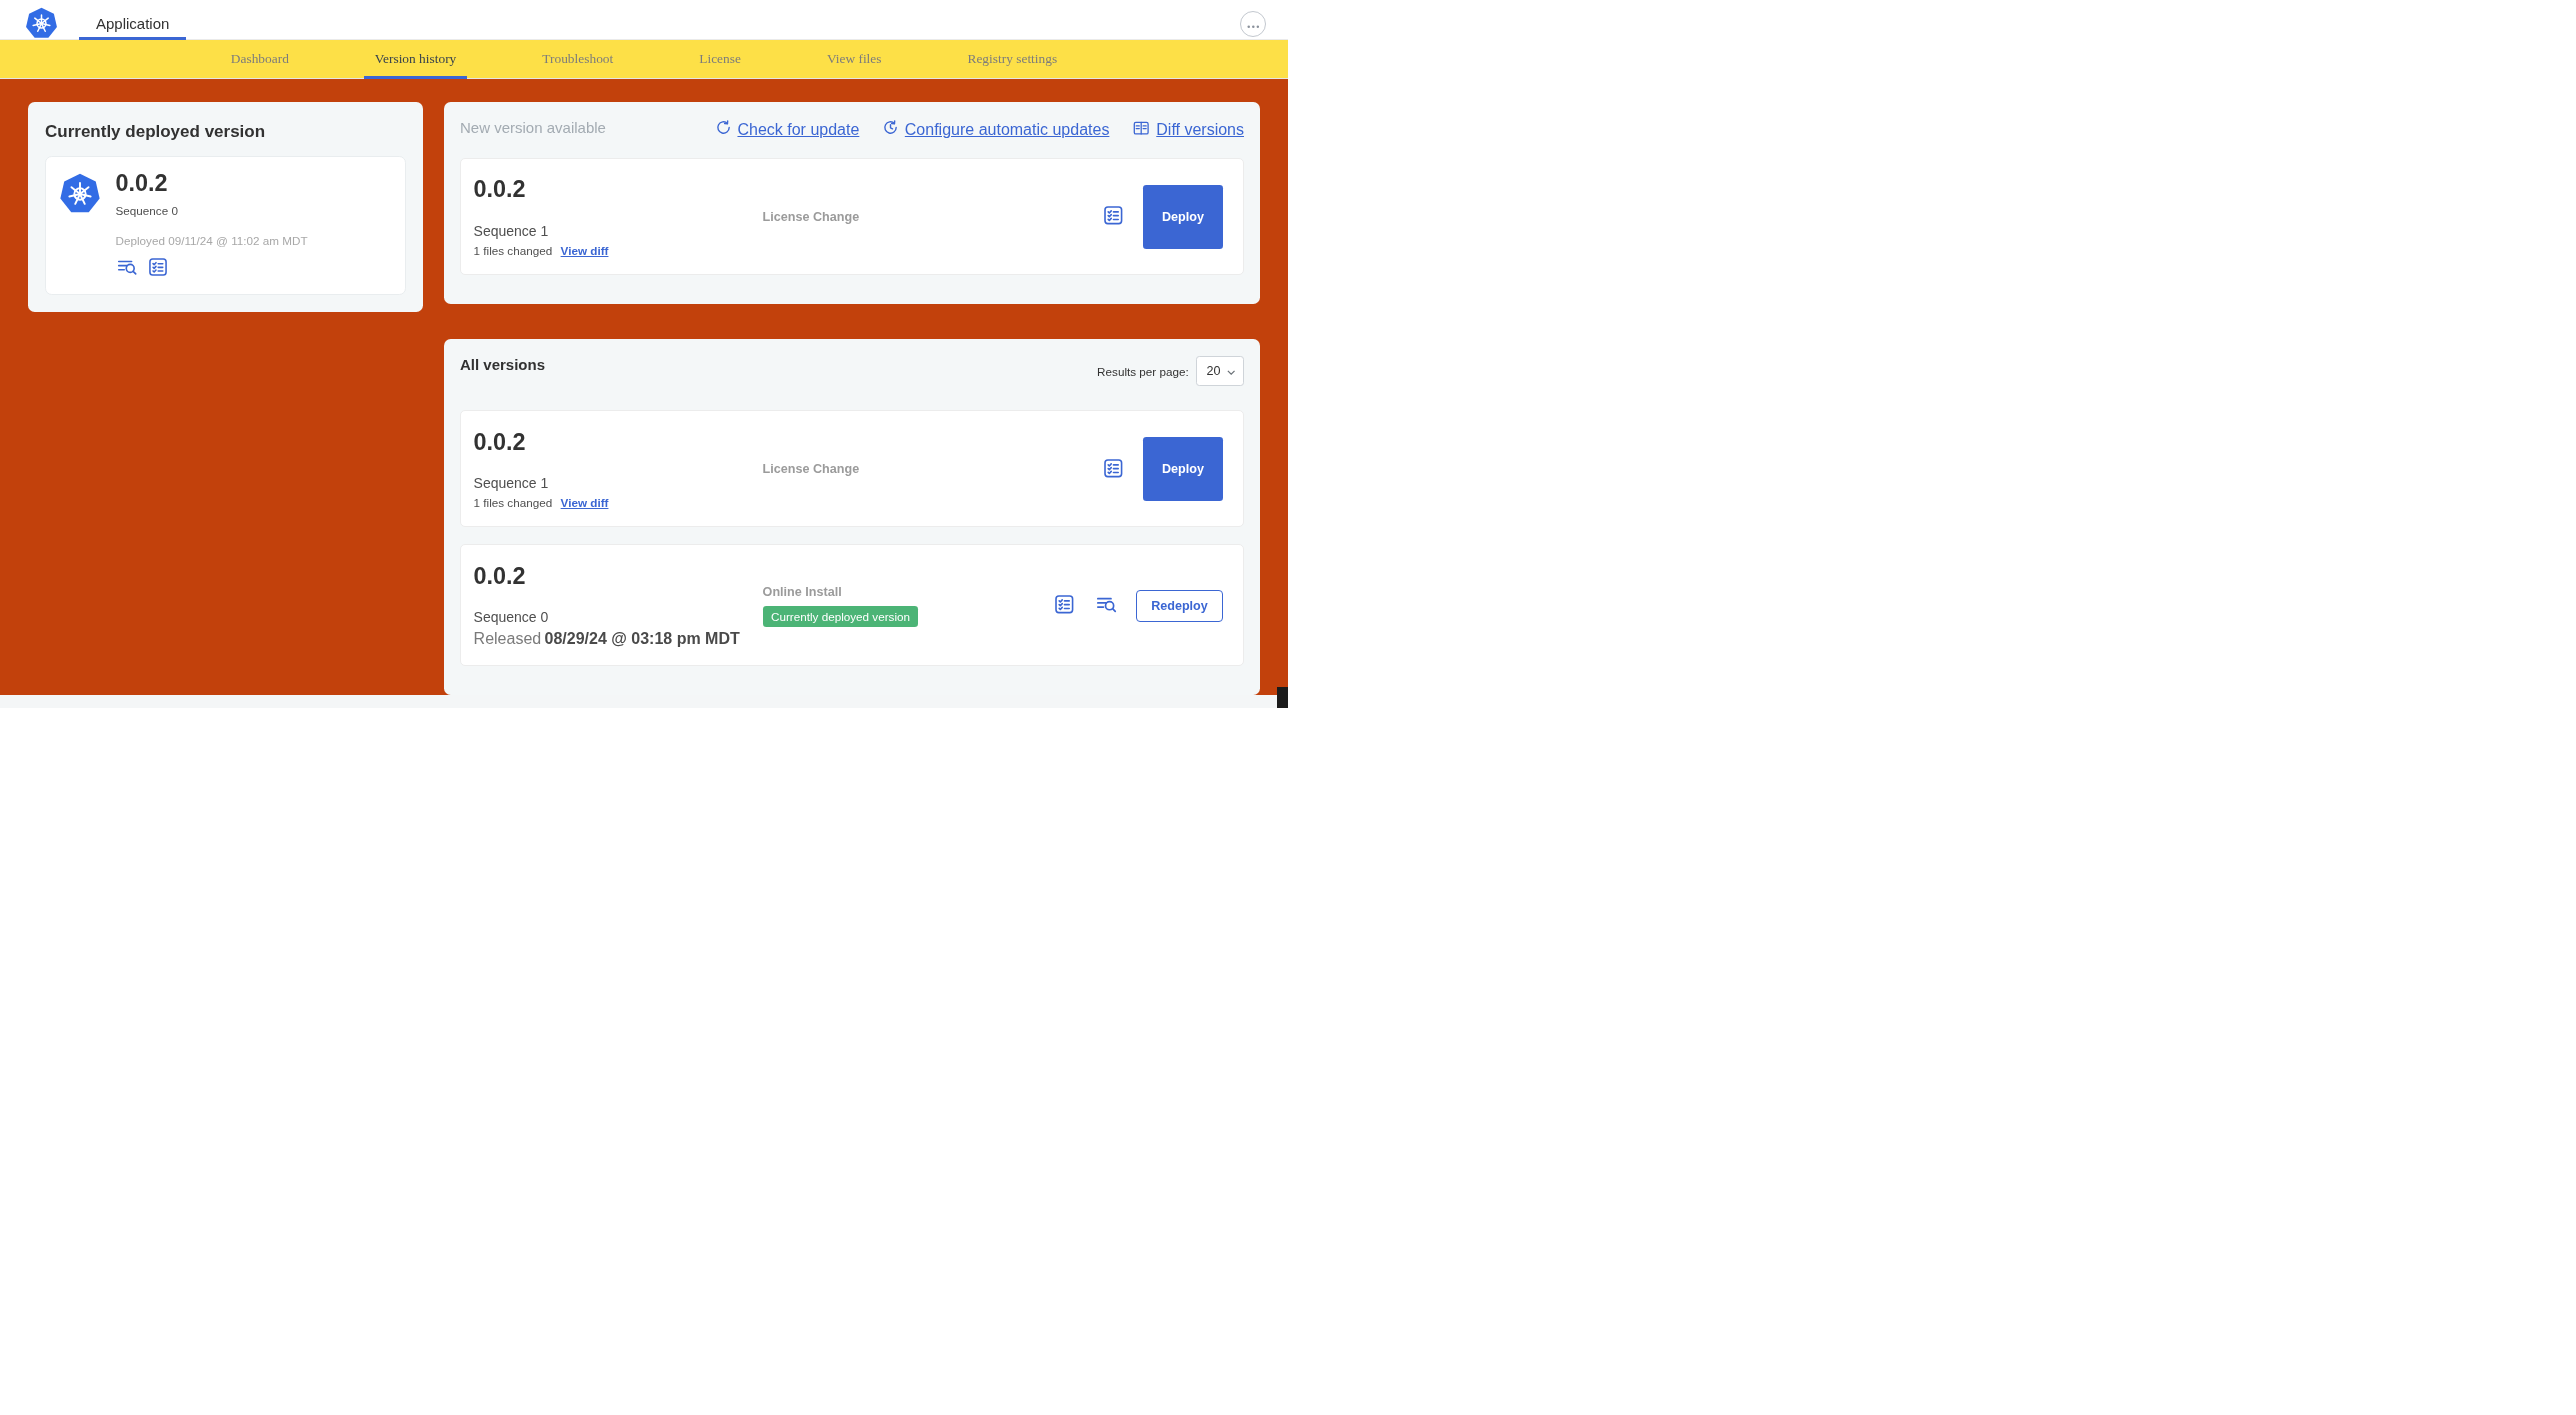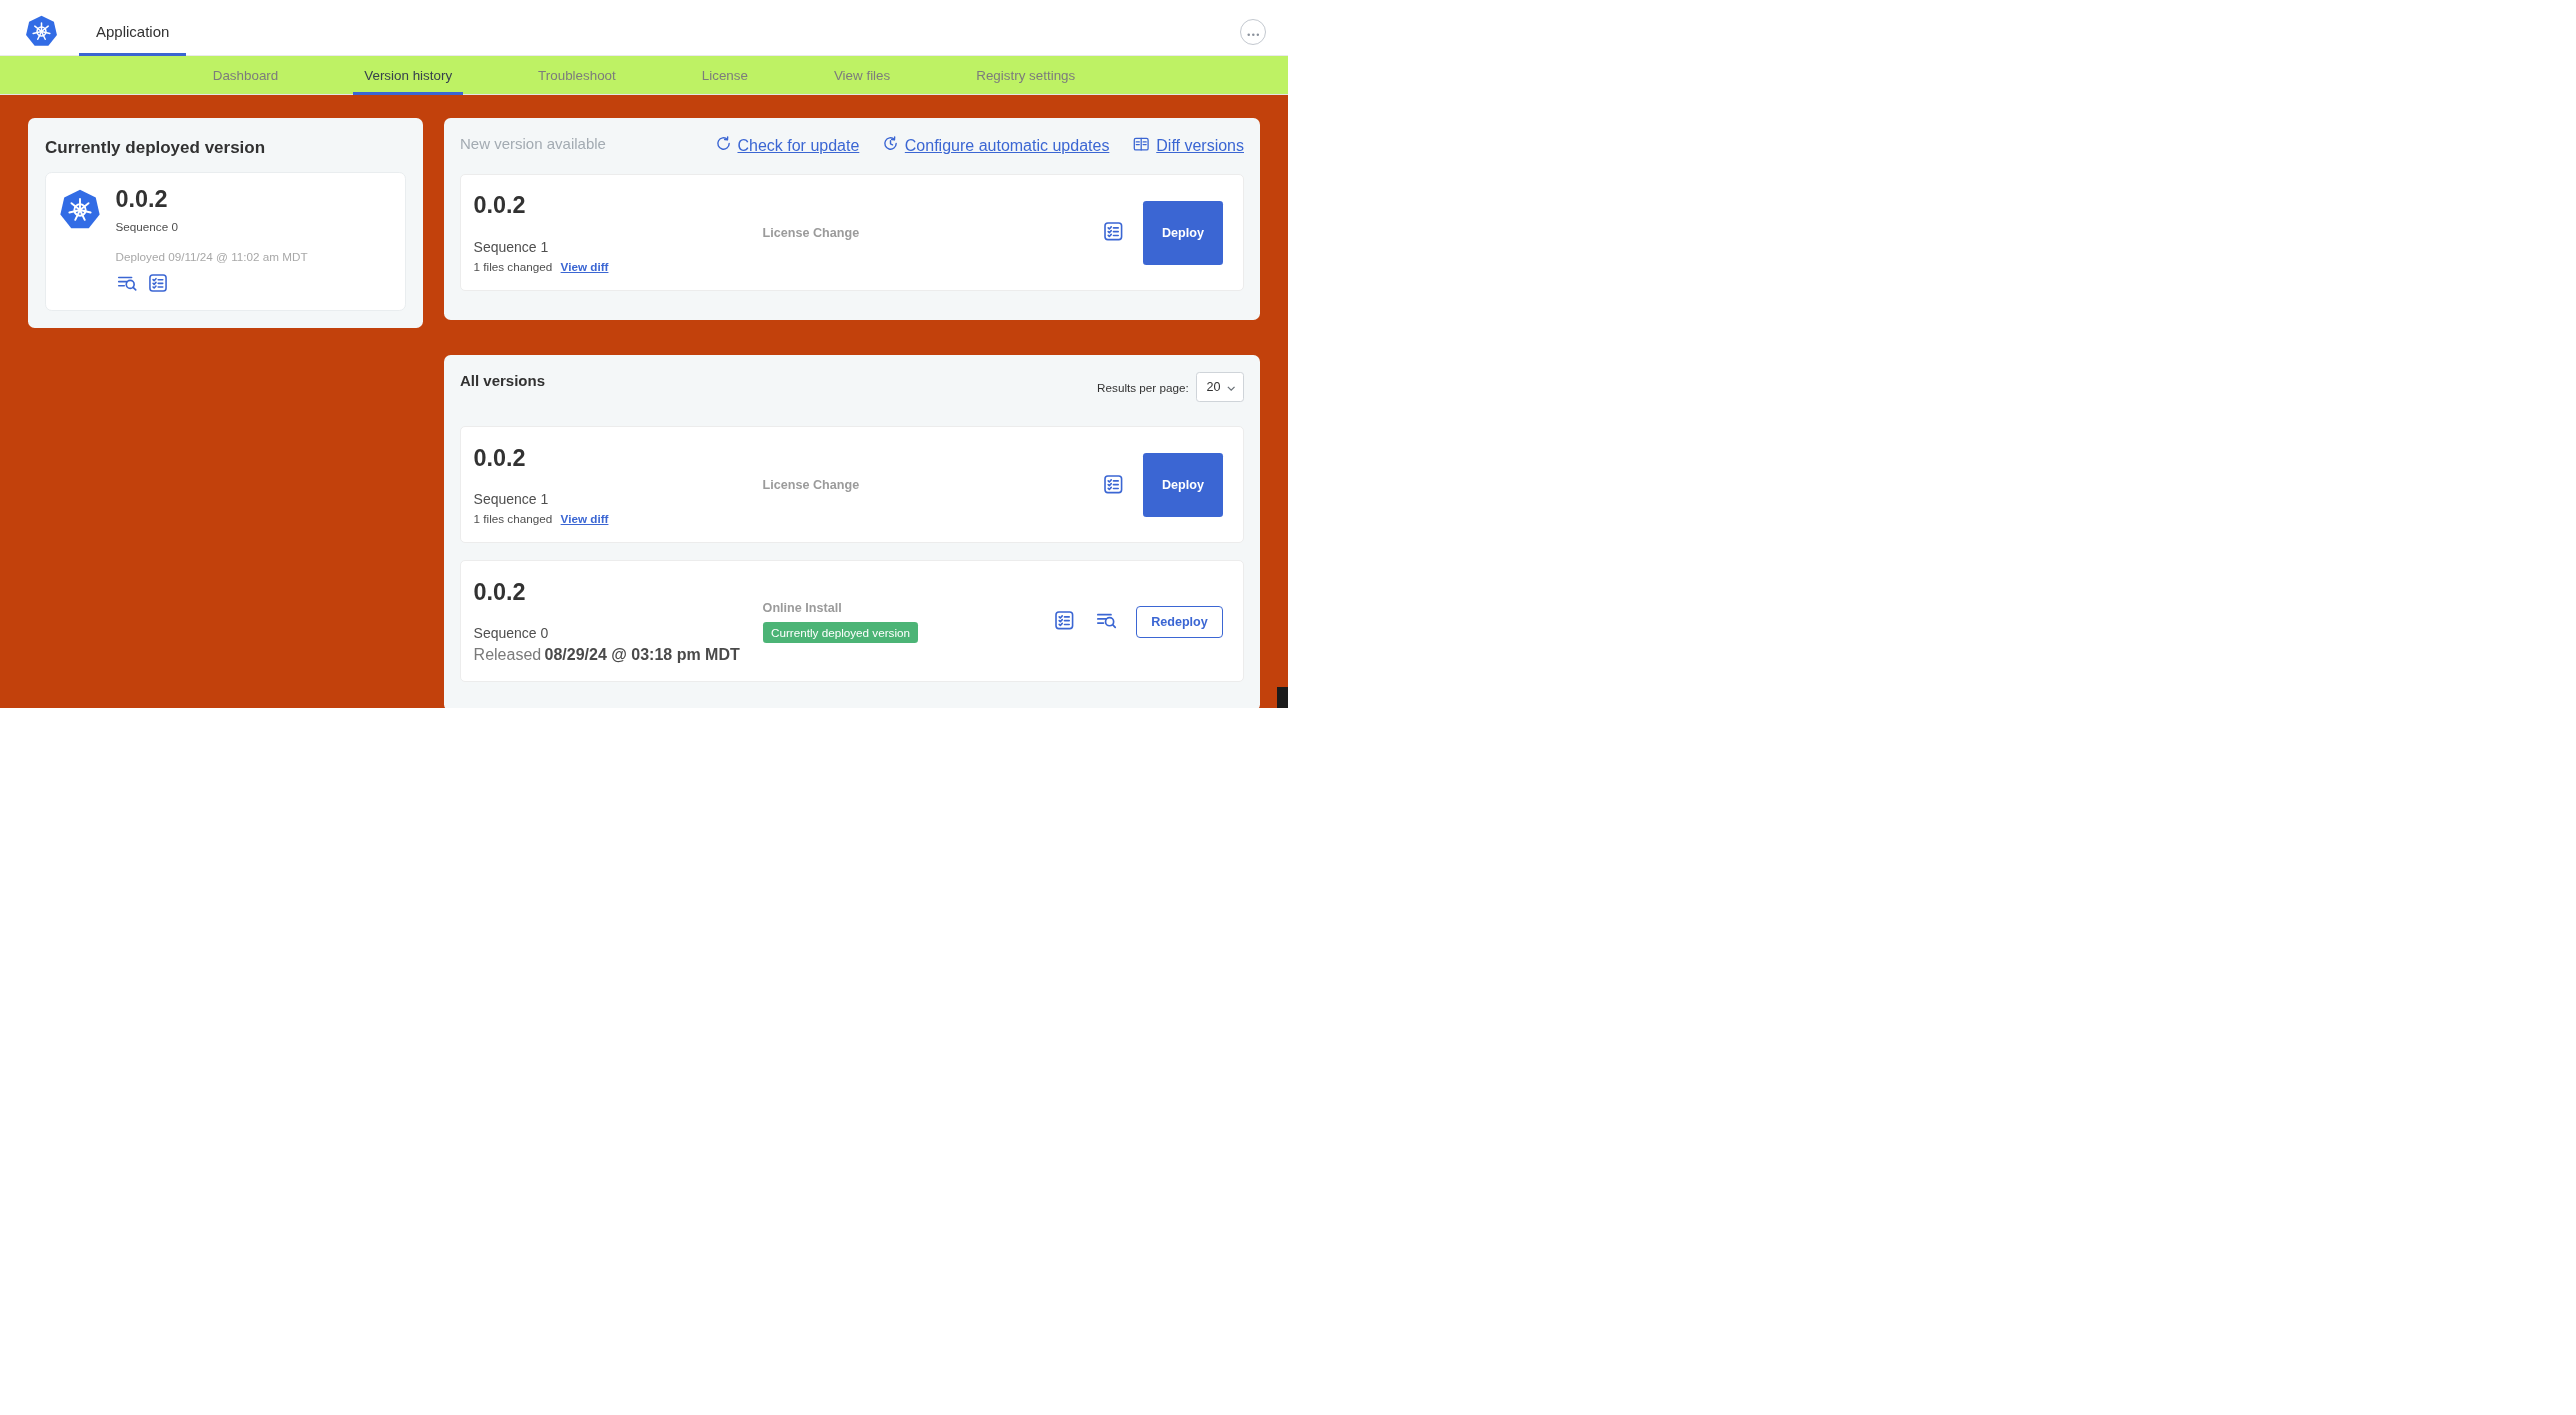--- a/index.html
+++ b/index.html
@@ -1,28 +1,28 @@
 <!DOCTYPE html>
 <html style="font-size:13.4px"><head>
 <meta charset="utf-8">
 <style>
   * { box-sizing: border-box; margin: 0; padding: 0; }
   html,body { background:#ffffff; }
   body { font-family: "Liberation Sans", "DejaVu Sans", sans-serif; color:#323232; }
   .page { width:1288px; height:708px; display:flex; flex-direction:column; background:#fff; position:relative; overflow:hidden; }
 
   
-  .topbar { height:56px; flex:0 0 auto; display:flex; align-items:center; padding:8px 22px 0 25px; background:#fff; border-bottom:0.8px solid #eaeaea; }
+  .topbar { height:40px; flex:0 0 auto; display:flex; align-items:center; padding:8px 22px 0 25px; background:#fff; border-bottom:0.8px solid #eaeaea; }
   .k8s-logo-sm { width:33px; height:35px; display:block; }
   .app-tab { height:100%; display:flex; align-items:center; margin-left:21px; padding:0 17px; position:relative; font-size:15px; color:#323232; cursor:pointer; }
   .app-tab::after { content:""; position:absolute; left:0; right:0; bottom:-0.8px; height:2.5px; background:#3b66d3; }
   .more-btn { margin-left:auto; width:26px; height:26px; border-radius:50%; border:0.8px solid #c3c8cf; background:#fff; display:flex; align-items:center; justify-content:center; color:#8a919b; cursor:pointer; }
 
   
-  .tabs { height:39px; flex:0 0 auto; background:#bef264; border-bottom:0.8px solid #e5e5e5; display:flex; justify-content:center; gap:64px; }
+  .tabs { height:39px; flex:0 0 auto; background:#fde047; border-bottom:0.8px solid #e5e5e5; display:flex; justify-content:center; gap:64px;font-family:Liberation Serif, serif; }
   .tab { display:flex; align-items:center; height:100%; padding:0 11px; font-size:13.4px; color:#7c7c7c; position:relative; cursor:pointer; white-space:nowrap; }
   .tab.active { color:#36414d; }
   .tab.active::after { content:""; position:absolute; left:0; right:0; bottom:-0.8px; height:2.5px; background:#3b66d3; }
 
   
   .content { flex:1 1 auto; display:flex; align-items:flex-start; gap:21px; padding:22.6px 28px 0; background:#c2410c; }
   .panel { background:#f4f7f8; border-radius:6.7px; }
 
   
   .left-panel { width:395px; flex:0 0 auto; padding:17px; }

